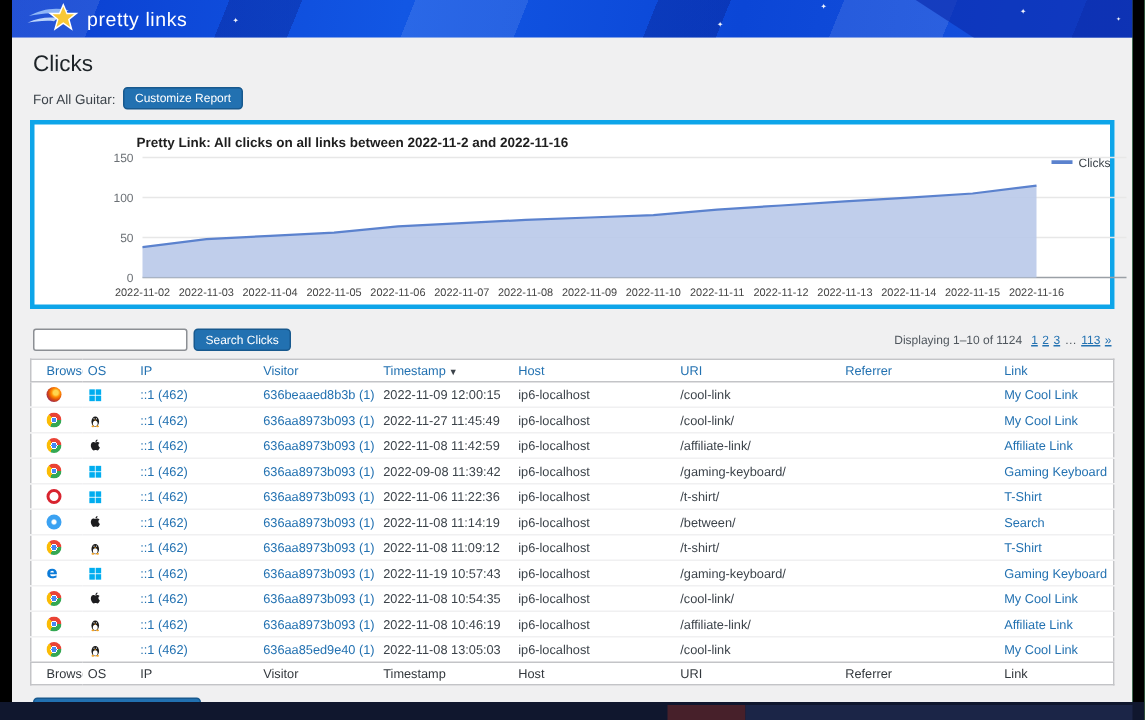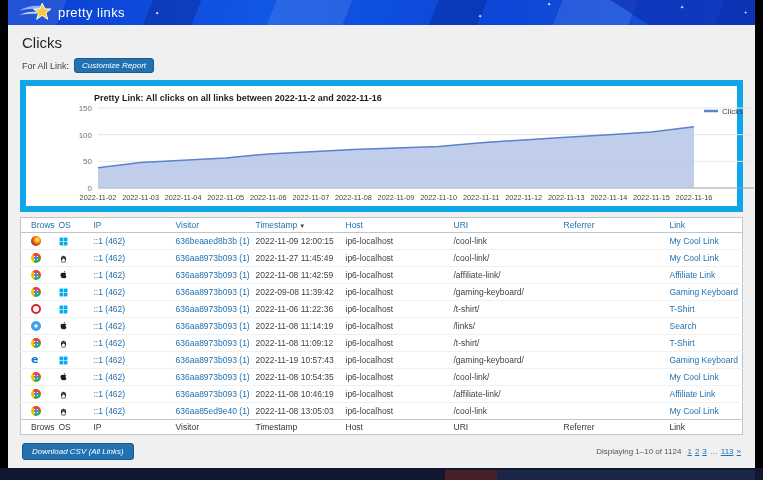--- a/index.html
+++ b/index.html
@@ -27,25 +27,25 @@
   .logo-text { color:#ffffff; font-size:13px; font-weight:500; letter-spacing:.4px; }
   .sparkle { position:absolute; color:#ffffff; font-size:5px; z-index:6; opacity:.95; }
   .s1 { left:147px; top:10px; } .s2 { left:470px; top:13px; } .s3 { left:539px; top:1px; }
   .s4 { left:672px; top:4px; } .s5 { left:736px; top:10px; font-size:4px; }
 
   
   .content { position:relative; padding:0 12px; }
   h1 { font-size:15px; font-weight:500; color:#1d2327; margin:9px 0 0 2px; }
   .report-row { margin:7px 0 0 2px; display:flex; align-items:center; gap:5px; font-size:9px; color:#3c434a; }
   .btn { background:#2271b1; color:#fff; border:1px solid #18598e; border-radius:3px; cursor:pointer;
-         font-family:"Liberation Sans", sans-serif;font-style:italic; }
+         font-family:"Liberation Sans", sans-serif; }
   .btn-xs { font-size:8px; padding:2px 7px; }
   .btn-sm { font-size:8px; padding:3px 9px; }
 
-  .chart-panel { margin-top:7px; height:120px; background:#fff; border:6px solid #0ea5e9; position:relative; }
+  .chart-panel { margin-top:7px; height:120px; background:#fff; border:3px solid #0ea5e9; position:relative; }
   .chart-title { position:absolute; left:68px; top:7px; font-size:9px; font-weight:bold; color:#1e1e1e; z-index:2; }
   #chart-svg { position:absolute; left:0; top:0; }
 
   .controls-row { margin-top:13px; display:flex; justify-content:space-between; align-items:center; padding:0 2px; }
   .search-group { display:flex; gap:4px; align-items:center; }
   .search-input { width:95px; height:13px; border:1px solid #8c8f94; border-radius:2px; background:#fff;
                   font-size:9px; padding:0 3px; }
   .paging { font-size:8px; color:#50575e; display:flex; gap:3px; align-items:center; }
   .pg-summary { margin-right:3px; }
   .pg-link { color:#2271b1; text-decoration:underline; cursor:pointer; }
@@ -101,21 +101,21 @@
           <polygon points="27,2.5 29.8,9 36.8,9 31.2,13.5 33.2,20.7 27,16.3 20.8,20.7 22.8,13.5 17.2,9 24.2,9" fill="#f8c836" stroke="#ffffff" stroke-width="1.1"></polygon>
         </svg>
         <span class="logo-text">pretty links</span>
       </div>
     </header>
 
     <main class="content">
       <h1>Clicks</h1>
 
       <div class="report-row">
-        <span>For All Link:</span>
+        <span>For All Guitar:</span>
         <button class="btn btn-xs">Customize Report</button>
       </div>
 
       <section class="chart-panel">
         <div class="chart-title">Pretty Link: All clicks on all links between 2022-11-2 and 2022-11-16</div>
         <svg id="chart-svg" width="737" height="120" viewBox="0 0 737 120">
             <line x1="72" y1="102" x2="728" y2="102" stroke="#9aa0a6" stroke-width="1"></line>
             <text x="66" y="105" text-anchor="end" font-size="8" fill="#6b7075">0</text>
             <line x1="72" y1="75.33333333333333" x2="728" y2="75.33333333333333" stroke="#e7e7e7" stroke-width="1"></line>
             <text x="66" y="78.33333333333333" text-anchor="end" font-size="8" fill="#6b7075">50</text>
@@ -138,20 +138,35 @@
             <text x="497.7" y="114" text-anchor="middle" font-size="7.3" fill="#454545">2022-11-12</text>
             <text x="540.3" y="114" text-anchor="middle" font-size="7.3" fill="#454545">2022-11-13</text>
             <text x="582.9" y="114" text-anchor="middle" font-size="7.3" fill="#454545">2022-11-14</text>
             <text x="625.4" y="114" text-anchor="middle" font-size="7.3" fill="#454545">2022-11-15</text>
             <text x="668.0" y="114" text-anchor="middle" font-size="7.3" fill="#454545">2022-11-16</text>
             <line x1="678" y1="25" x2="692" y2="25" stroke="#5b82ce" stroke-width="2.5"></line>
             <text x="696" y="28" font-size="8" fill="#3c434a">Clicks</text>
           </svg>
       </section>
 
+      <div class="controls-row">
+        <div class="search-group">
+          <input class="search-input" type="text" value="" style="">
+          <button class="btn btn-xs">Search Clicks</button>
+        </div>
+        <div class="paging" id="paging-top">
+            <span class="pg-summary">Displaying 1–10 of 1124</span>
+            <a class="pg-link">1</a>
+            <a class="pg-link">2</a>
+            <a class="pg-link">3</a>
+            <span class="pg-dots">…</span>
+            <a class="pg-link">113</a>
+            <a class="pg-link">»</a>
+          </div>
+      </div>
 
       <table class="clicks-table">
         <colgroup>
           <col style="width:34px">
             <col style="width:35px">
             <col style="width:82px">
             <col style="width:80px">
           <col style="width:90px">
             <col style="width:108px">
             <col style="width:110px">
@@ -256,21 +271,21 @@
     </tr>
     <tr>
       <td><span class="bicon safari"></span></td>
       <td><svg class="osicon" width="9" height="10" viewBox="0 0 16 16">
     <path fill="#1d1d1f" d="M8.3 4.2c.8-.1 1.6-.6 2-1.4.3-.6.4-1.3.3-1.9-.7.1-1.5.6-1.9 1.3-.4.6-.5 1.3-.4 2zm3.4 3.3c0-1.6 1.3-2.4 1.4-2.4-.8-1.1-2-1.3-2.4-1.3-1-.1-2 .6-2.5.6-.5 0-1.3-.6-2.2-.6-1.1 0-2.2.7-2.7 1.7-1.2 2-.3 5 .8 6.6.6.8 1.2 1.7 2.1 1.7.8 0 1.2-.5 2.2-.5s1.3.5 2.2.5c.9 0 1.5-.8 2-1.6.6-.9.9-1.8.9-1.9-.1 0-1.8-.7-1.8-2.8z"></path>
                 </svg></td>
       <td><a class="cell-link">::1 (462)</a></td>
       <td><a class="cell-link">636aa8973b093 (1)</a></td>
       <td>2022-11-08 11:14:19</td>
       <td>ip6-localhost</td>
-      <td>/links/</td>
+      <td>/between/</td>
       <td></td>
       <td><a class="cell-link">Search</a></td>
     </tr>
     <tr>
       <td><span class="bicon chrome"></span></td>
       <td><svg class="osicon" width="9" height="11" viewBox="0 0 16 16">
     <ellipse cx="8" cy="9" rx="4.5" ry="6" fill="#1a1a1a"></ellipse>
                   <ellipse cx="8" cy="11.2" rx="2.8" ry="3.2" fill="#fff"></ellipse>
     <ellipse cx="6.6" cy="5.5" rx=".7" ry=".9" fill="#fff"></ellipse>
                   <ellipse cx="9.4" cy="5.5" rx=".7" ry=".9" fill="#fff"></ellipse>

